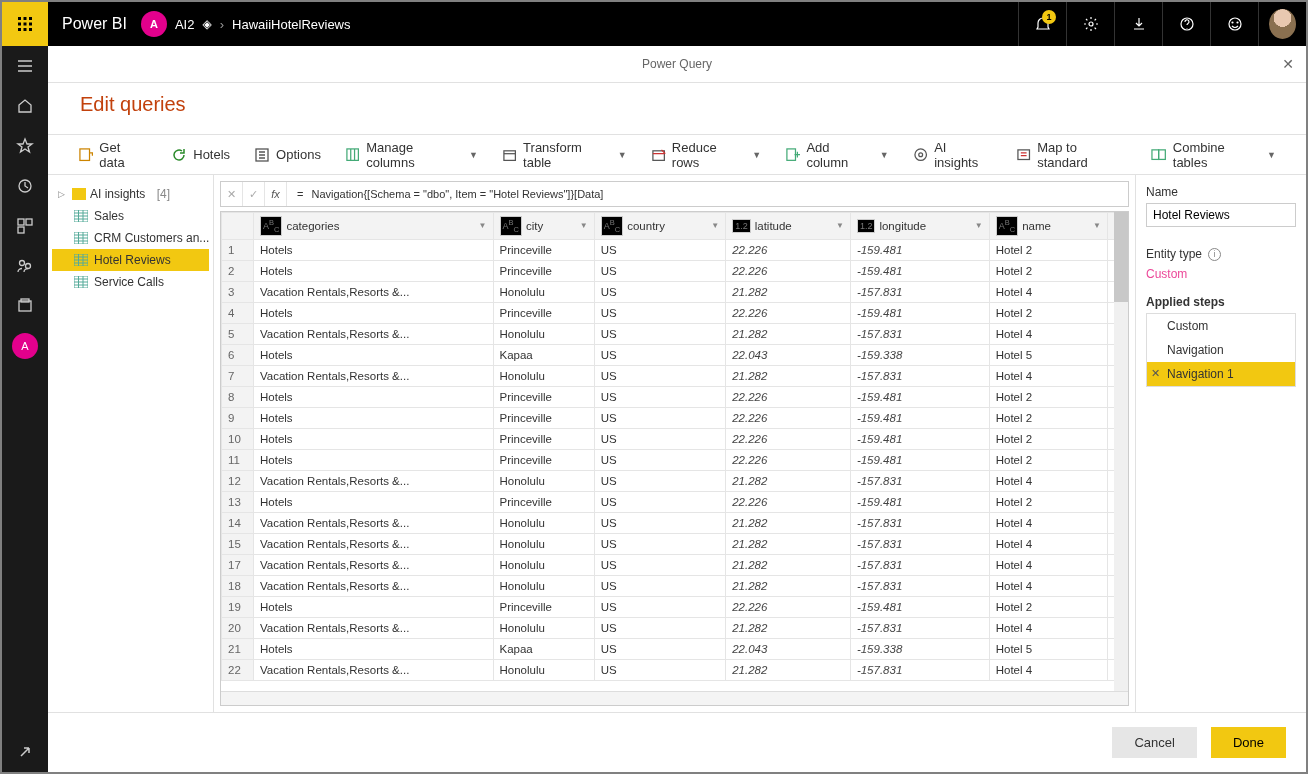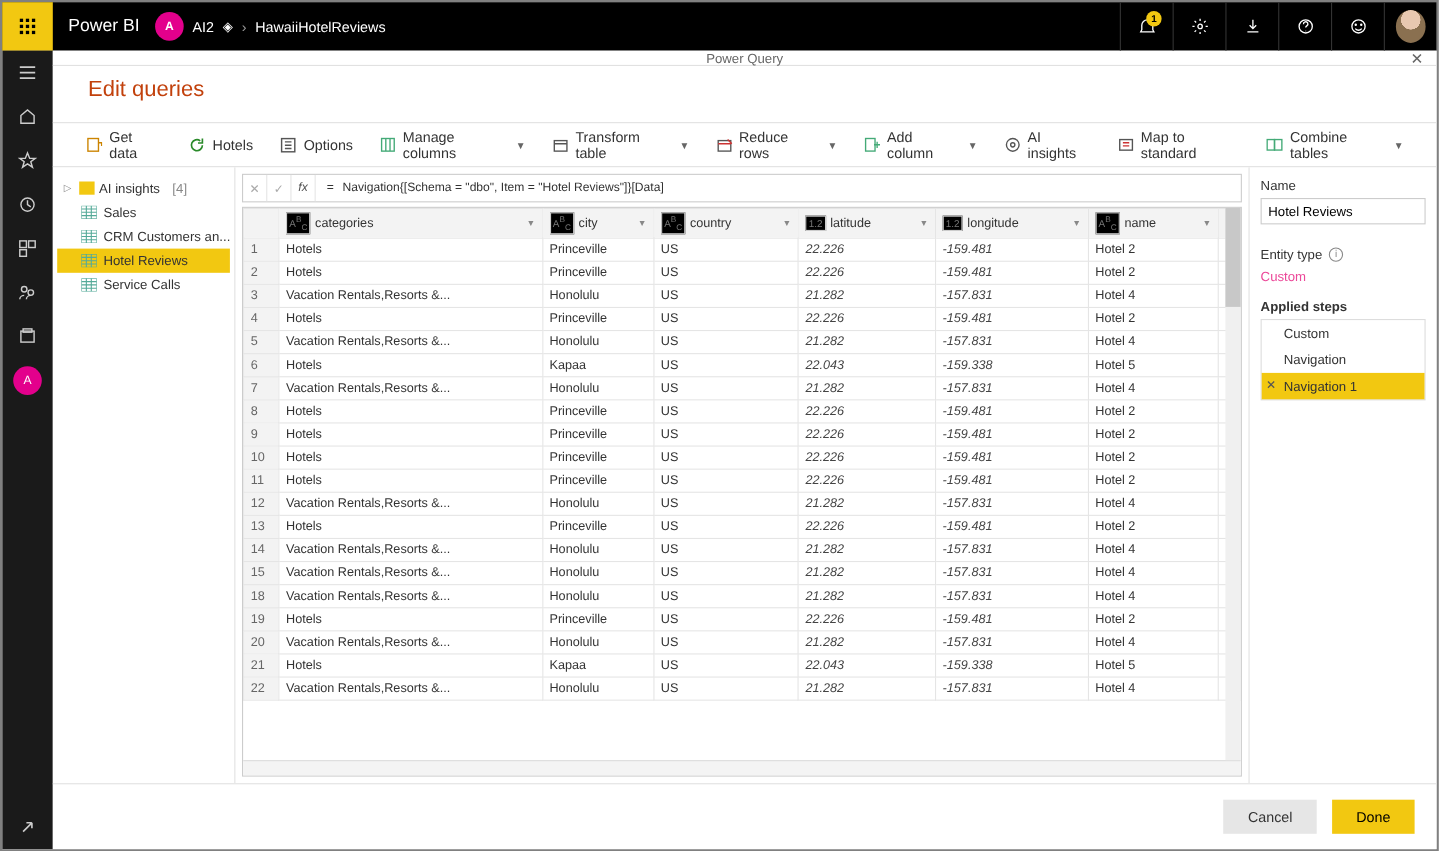--- a/index.html
+++ b/index.html
@@ -30,21 +30,21 @@
 .left-nav .nav-item { width:46px; height:40px; display:flex; align-items:center; justify-content:center; color:#ccc;}
 .left-nav .nav-item svg { width:18px; height:18px;}
 .left-nav .hamburger { height:40px;}
 .left-nav .avatar-small { width:26px; height:26px; border-radius:50%; background:#e3008c; color:#fff; display:flex; align-items:center; justify-content:center; font-size:11px;}
 .left-nav .nav-spacer { flex:1; }
 
 
 .content { flex:1; display:flex; flex-direction:column; background:#fff; }
 
 
-.pq-titlebar { height:14px; display:flex; align-items:center; justify-content:center; font-size:12px; color:#666; border-bottom:1px solid #e1e1e1; position:relative;}
+.pq-titlebar { height:37px; display:flex; align-items:center; justify-content:center; font-size:12px; color:#666; border-bottom:1px solid #e1e1e1; position:relative;}
 .pq-close { position:absolute; right:12px; color:#666; font-size:14px;}
 
 
 .edit-title { padding: 10px 32px 18px; font-size:20px; color:#c2410c; border-bottom:1px solid #e1e1e1;}
 
 
 .toolbar { height:40px; border-bottom:1px solid #e1e1e1; display:flex; align-items:center; padding:0 20px; gap:4px; font-size:13px; color:#333;}
 .tool-btn { display:flex; align-items:center; gap:6px; padding:4px 10px; cursor:default;}
 .tool-icon { width:16px; height:16px; display:flex; align-items:center; justify-content:center;}
 .tool-chev { color:#666; font-size:9px; margin-left:2px;}
@@ -586,20 +586,30 @@
                       <td class="rownum">15</td>
                       <td>Vacation Rentals,Resorts &amp;...</td>
                       <td>Honolulu</td>
                       <td>US</td>
                       <td class="num">21.282</td>
                       <td class="num">-157.831</td>
                       <td>Hotel 4</td>
                       <td></td>
                     </tr>
                     <tr>
+                      <td class="rownum">17</td>
+                      <td>Vacation Rentals,Resorts &amp;...</td>
+                      <td>Honolulu</td>
+                      <td>US</td>
+                      <td class="num">21.282</td>
+                      <td class="num">-157.831</td>
+                      <td>Hotel 4</td>
+                      <td></td>
+                    </tr>
+                    <tr>
                       <td class="rownum">18</td>
                       <td>Vacation Rentals,Resorts &amp;...</td>
                       <td>Honolulu</td>
                       <td>US</td>
                       <td class="num">21.282</td>
                       <td class="num">-157.831</td>
                       <td>Hotel 4</td>
                       <td></td>
                     </tr>
                     <tr>

